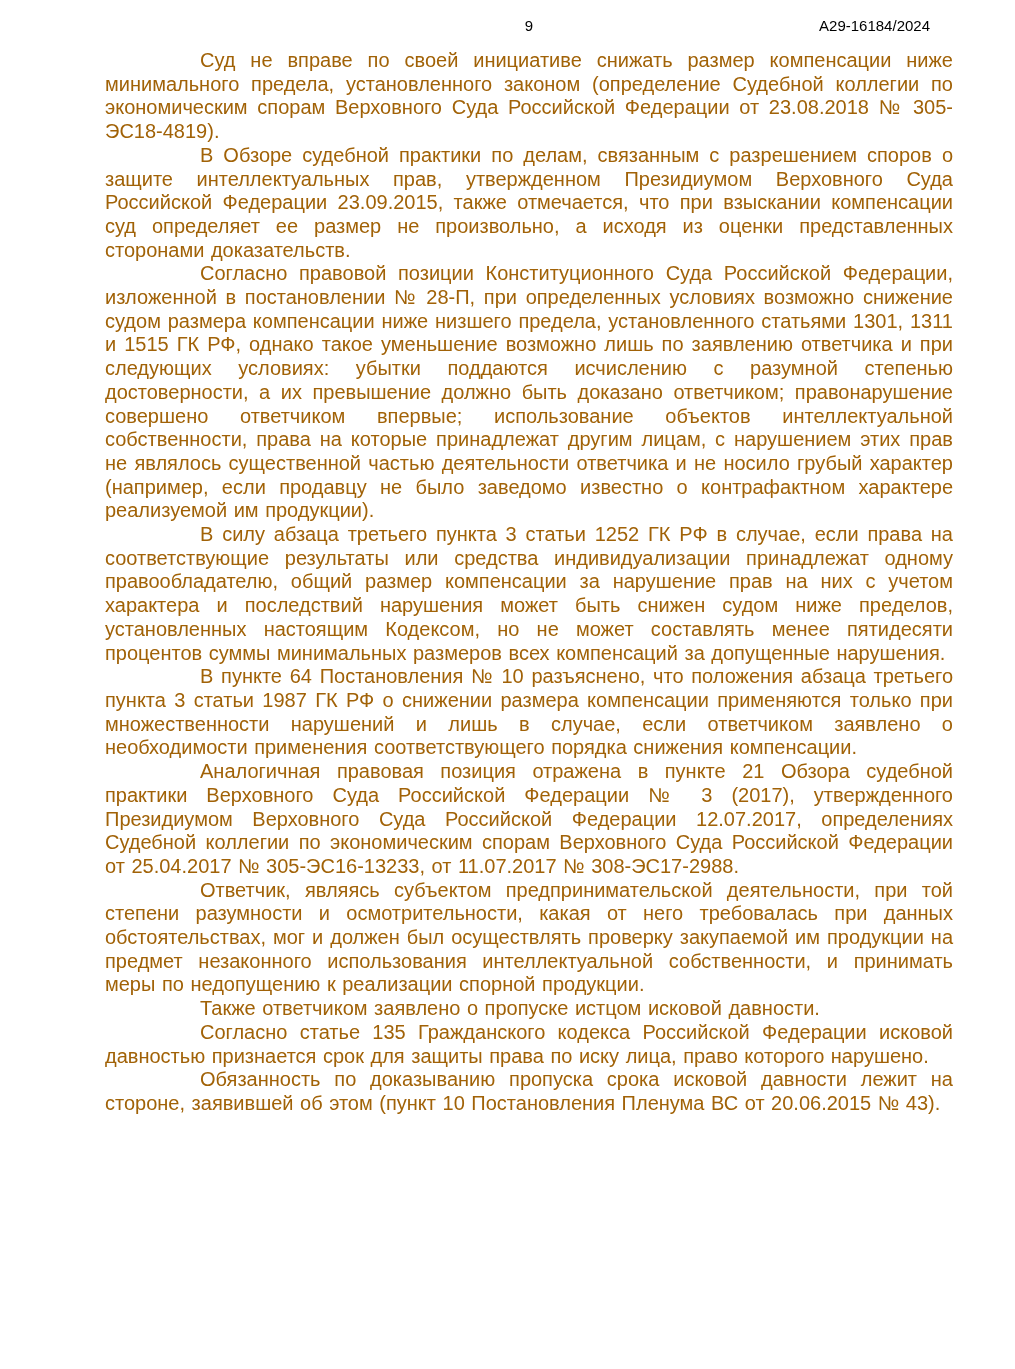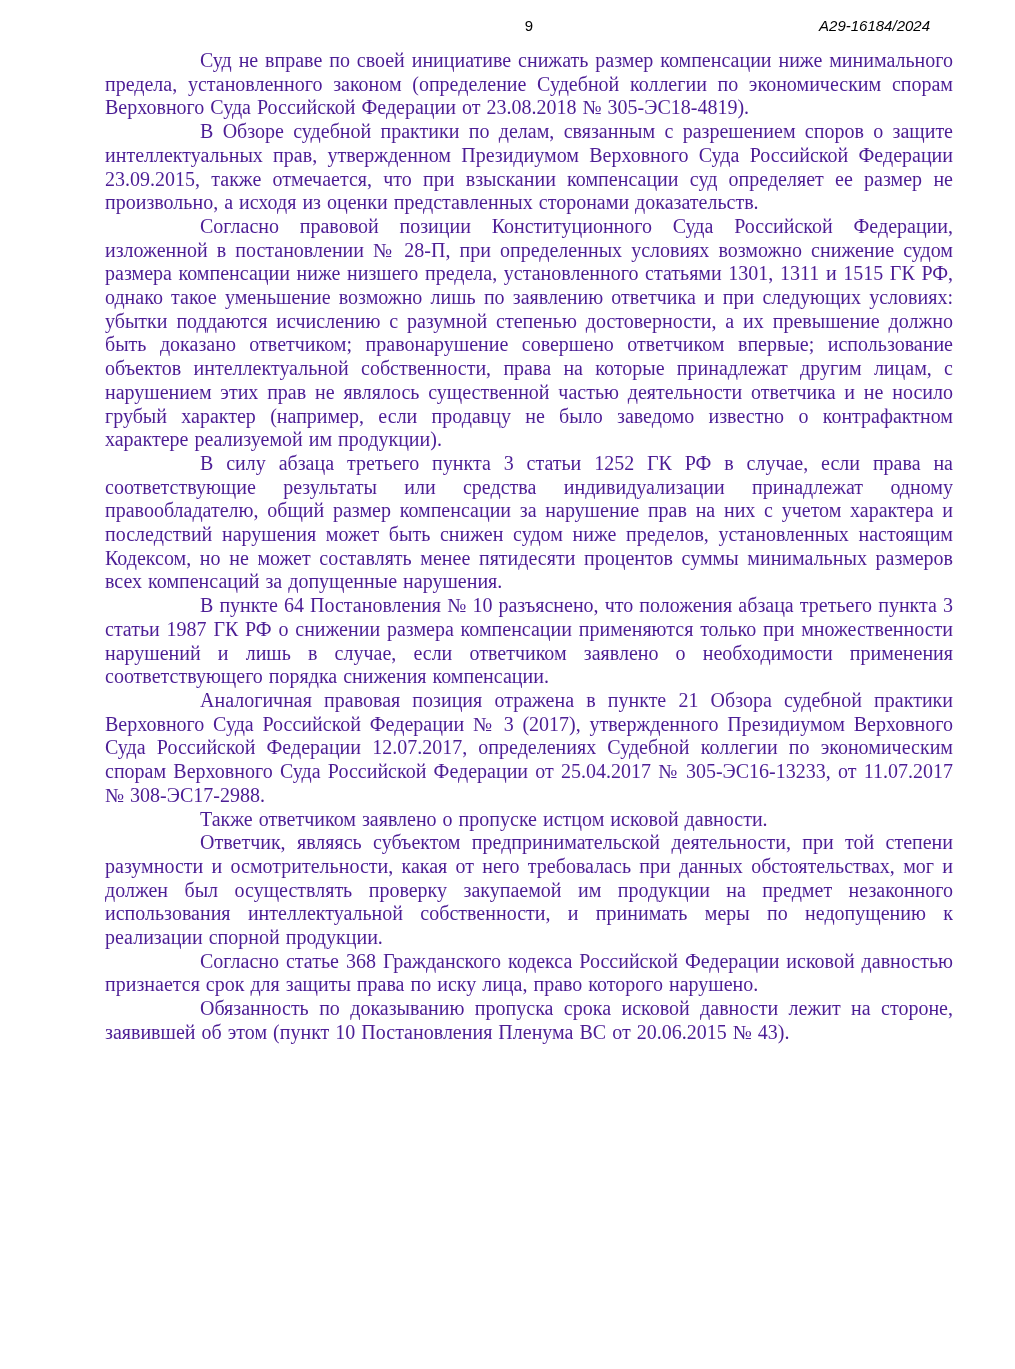--- a/index.html
+++ b/index.html
@@ -33,32 +33,31 @@
       right: 0;
       text-align: center;
       display: block;
     }
     .case-number {
       position: absolute;
       right: 23px; 
       top: 0;
       display: block;
       white-space: nowrap;
-      font-style: italic;
     }
     .document-body {
       position: absolute;
       top: 49px;
       left: 105px;
       width: 848px;
-      font-family: Liberation Serif, serif;
+      font-family: Liberation Sans, sans-serif;
       font-size: 20px;
       line-height: 23.7px;
       text-align: justify;
-      color: #4c1d95;
+      color: #a16207;
     }
     .document-body p {
       margin: 0;
       padding: 0;
       text-indent: 95px;
       word-spacing: 1px;
     }
   </style>
 </head>
 <body>
@@ -70,19 +69,19 @@
     <span class="case-number">А29-16184/2024</span>
   </div>
 
   <div class="document-body">
     <p>Суд не вправе по своей инициативе снижать размер компенсации ниже минимального предела, установленного законом (определение Судебной коллегии по экономическим спорам Верховного Суда Российской Федерации от 23.08.2018 № 305-ЭС18-4819).</p>
     <p>В Обзоре судебной практики по делам, связанным с разрешением споров о защите интеллектуальных прав, утвержденном Президиумом Верховного Суда Российской Федерации 23.09.2015, также отмечается, что при взыскании компенсации суд определяет ее размер не произвольно, а исходя из оценки представленных сторонами доказательств.</p>
     <p>Согласно правовой позиции Конституционного Суда Российской Федерации, изложенной в постановлении № 28-П, при определенных условиях возможно снижение судом размера компенсации ниже низшего предела, установленного статьями 1301, 1311 и 1515 ГК РФ, однако такое уменьшение возможно лишь по заявлению ответчика и при следующих условиях: убытки поддаются исчислению с разумной степенью достоверности, а их превышение должно быть доказано ответчиком; правонарушение совершено ответчиком впервые; использование объектов интеллектуальной собственности, права на которые принадлежат другим лицам, с нарушением этих прав не являлось существенной частью деятельности ответчика и не носило грубый характер (например, если продавцу не было заведомо известно о контрафактном характере реализуемой им продукции).</p>
     <p>В силу абзаца третьего пункта 3 статьи 1252 ГК РФ в случае, если права на соответствующие результаты или средства индивидуализации принадлежат одному правообладателю, общий размер компенсации за нарушение прав на них с учетом характера и последствий нарушения может быть снижен судом ниже пределов, установленных настоящим Кодексом, но не может составлять менее пятидесяти процентов суммы минимальных размеров всех компенсаций за допущенные нарушения.</p>
     <p>В пункте 64 Постановления № 10 разъяснено, что положения абзаца третьего пункта 3 статьи 1987 ГК РФ о снижении размера компенсации применяются только при множественности нарушений и лишь в случае, если ответчиком заявлено о необходимости применения соответствующего порядка снижения компенсации.</p>
     <p>Аналогичная правовая позиция отражена в пункте 21 Обзора судебной практики Верховного Суда Российской Федерации № 3 (2017), утвержденного Президиумом Верховного Суда Российской Федерации 12.07.2017, определениях Судебной коллегии по экономическим спорам Верховного Суда Российской Федерации от 25.04.2017 № 305-ЭС16-13233, от 11.07.2017 № 308-ЭС17-2988.</p>
+    <p>Ответчик, являясь субъектом предпринимательской деятельности, при той степени разумности и осмотрительности, какая от него требовалась при данных обстоятельствах, мог и должен был осуществлять проверку закупаемой им продукции на предмет незаконного использования интеллектуальной собственности, и принимать меры по недопущению к реализации спорной продукции.</p>
     <p>Также ответчиком заявлено о пропуске истцом исковой давности.</p>
-    <p>Ответчик, являясь субъектом предпринимательской деятельности, при той степени разумности и осмотрительности, какая от него требовалась при данных обстоятельствах, мог и должен был осуществлять проверку закупаемой им продукции на предмет незаконного использования интеллектуальной собственности, и принимать меры по недопущению к реализации спорной продукции.</p>
-    <p>Согласно статье 368 Гражданского кодекса Российской Федерации исковой давностью признается срок для защиты права по иску лица, право которого нарушено.</p>
+    <p>Согласно статье 135 Гражданского кодекса Российской Федерации исковой давностью признается срок для защиты права по иску лица, право которого нарушено.</p>
     <p>Обязанность по доказыванию пропуска срока исковой давности лежит на стороне, заявившей об этом (пункт 10 Постановления Пленума ВС от 20.06.2015 № 43).</p>
   </div>
 
 </div>
 
 </body></html>

